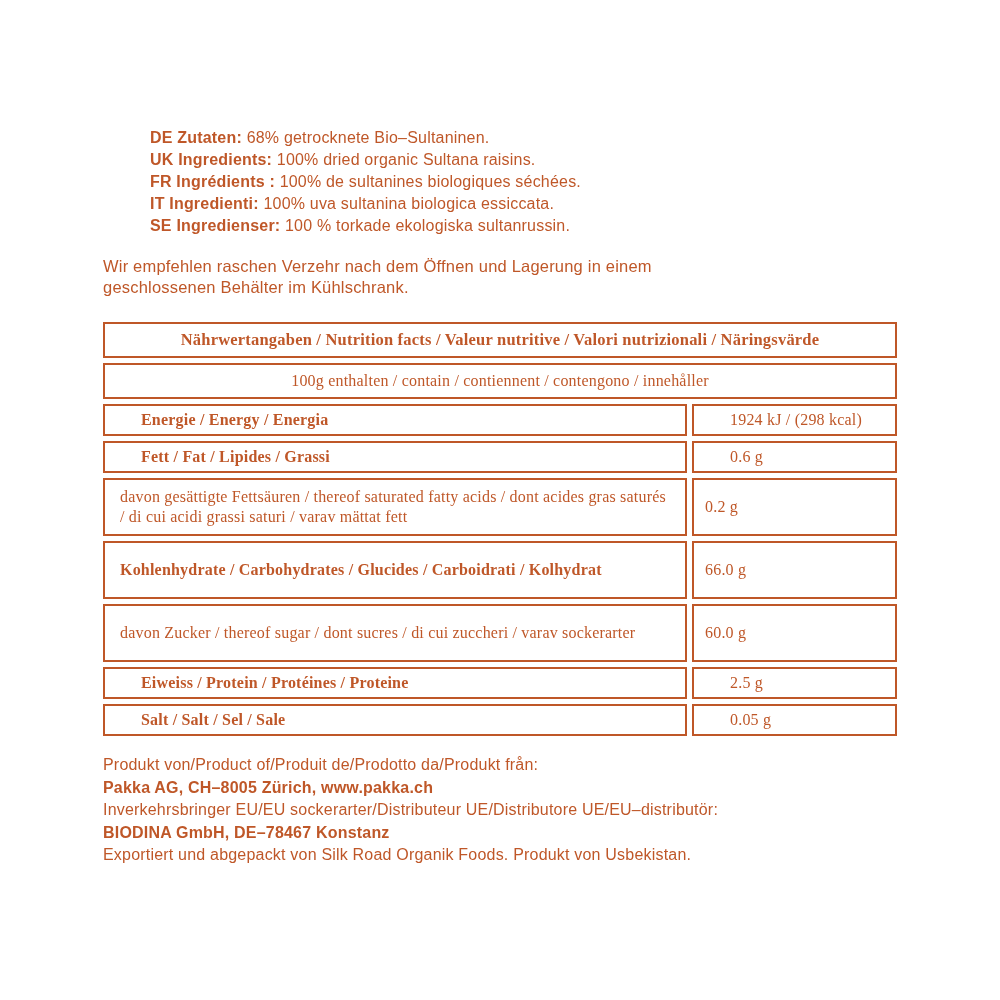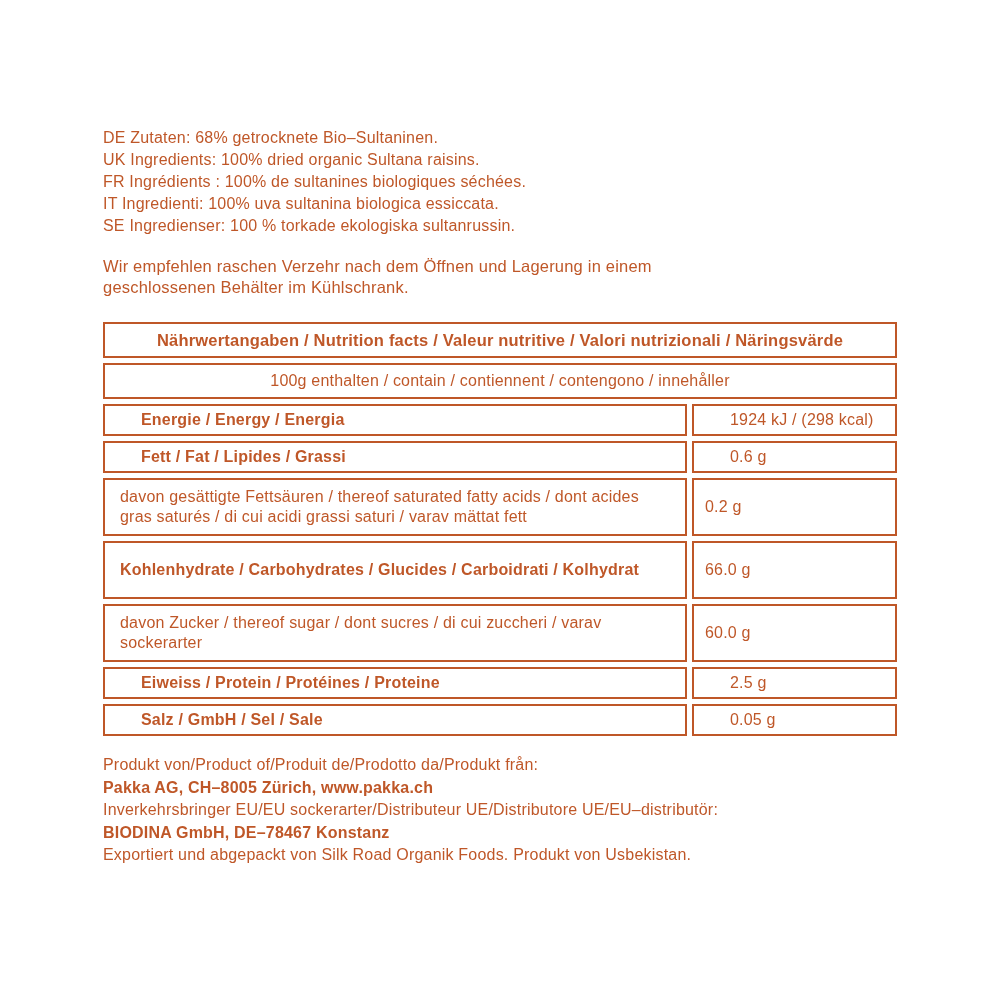--- a/index.html
+++ b/index.html
@@ -13,40 +13,41 @@
   }
   .content {
     position: absolute;
     left: 103px; top: 127px;
     width: 794px;
     letter-spacing: 0.2px;
   }
 
   
   .ing-line { margin: 0; font-size: 16px; line-height: 22px; white-space: nowrap; }
-  .ing-label { font-weight: normal; }
+  .ing-label { font-weight: bold; margin-left: 47px; }
 
   
   .storage {
     margin: 19px 0 0 0;
     font-size: 16.5px;
     line-height: 21px;
     max-width: 662px;
   }
 
   
   .ntable { margin-top: 24px; width: 794px; }
   .trow { display: flex; gap: 5px; margin-bottom: 5px; }
   .trow:last-child { margin-bottom: 0; }
   .tcell {
     border: 2px solid #bf5728;
     display: flex;
     align-items: center;
     font-size: 16px;
     line-height: 20px;
+    font-family: Liberation Serif, serif;
   }
   .thead-cell {
     width: 100%;
     justify-content: center;
     height: 36px;
     white-space: nowrap;
   }
   .thead-title { font-weight: bold; font-size: 16.5px; }
   .lcell { width: 584px; padding: 4px 12px 4px 15px; }
   .vcell { flex: 1; padding-left: 11px; }
@@ -105,21 +106,21 @@
       <div class="tcell lcell">davon Zucker / thereof sugar / dont sucres / di cui zuccheri / varav sockerarter</div>
       <div class="tcell vcell">60.0 g</div>
     </div>
 
     <div class="trow row-single">
       <div class="tcell lcell bold">Eiweiss / Protein / Protéines / Proteine</div>
       <div class="tcell vcell">2.5 g</div>
     </div>
 
     <div class="trow row-single">
-      <div class="tcell lcell bold">Salz / GmbH / Sel / Sale</div>
+      <div class="tcell lcell bold">Salt / Salt / Sel / Sale</div>
       <div class="tcell vcell">0.05 g</div>
     </div>
   </div>
 
   <section class="footer">
     <p>Produkt von/Product of/Produit de/Prodotto da/Produkt från:</p>
     <p class="bold">Pakka AG, CH–8005 Zürich, www.pakka.ch</p>
     <p>Inverkehrsbringer EU/EU sockerarter/Distributeur UE/Distributore UE/EU–distributör:</p>
     <p class="bold">BIODINA GmbH, DE–78467 Konstanz</p>
     <p>Exportiert und abgepackt von Silk Road Organik Foods. Produkt von Usbekistan.</p>

